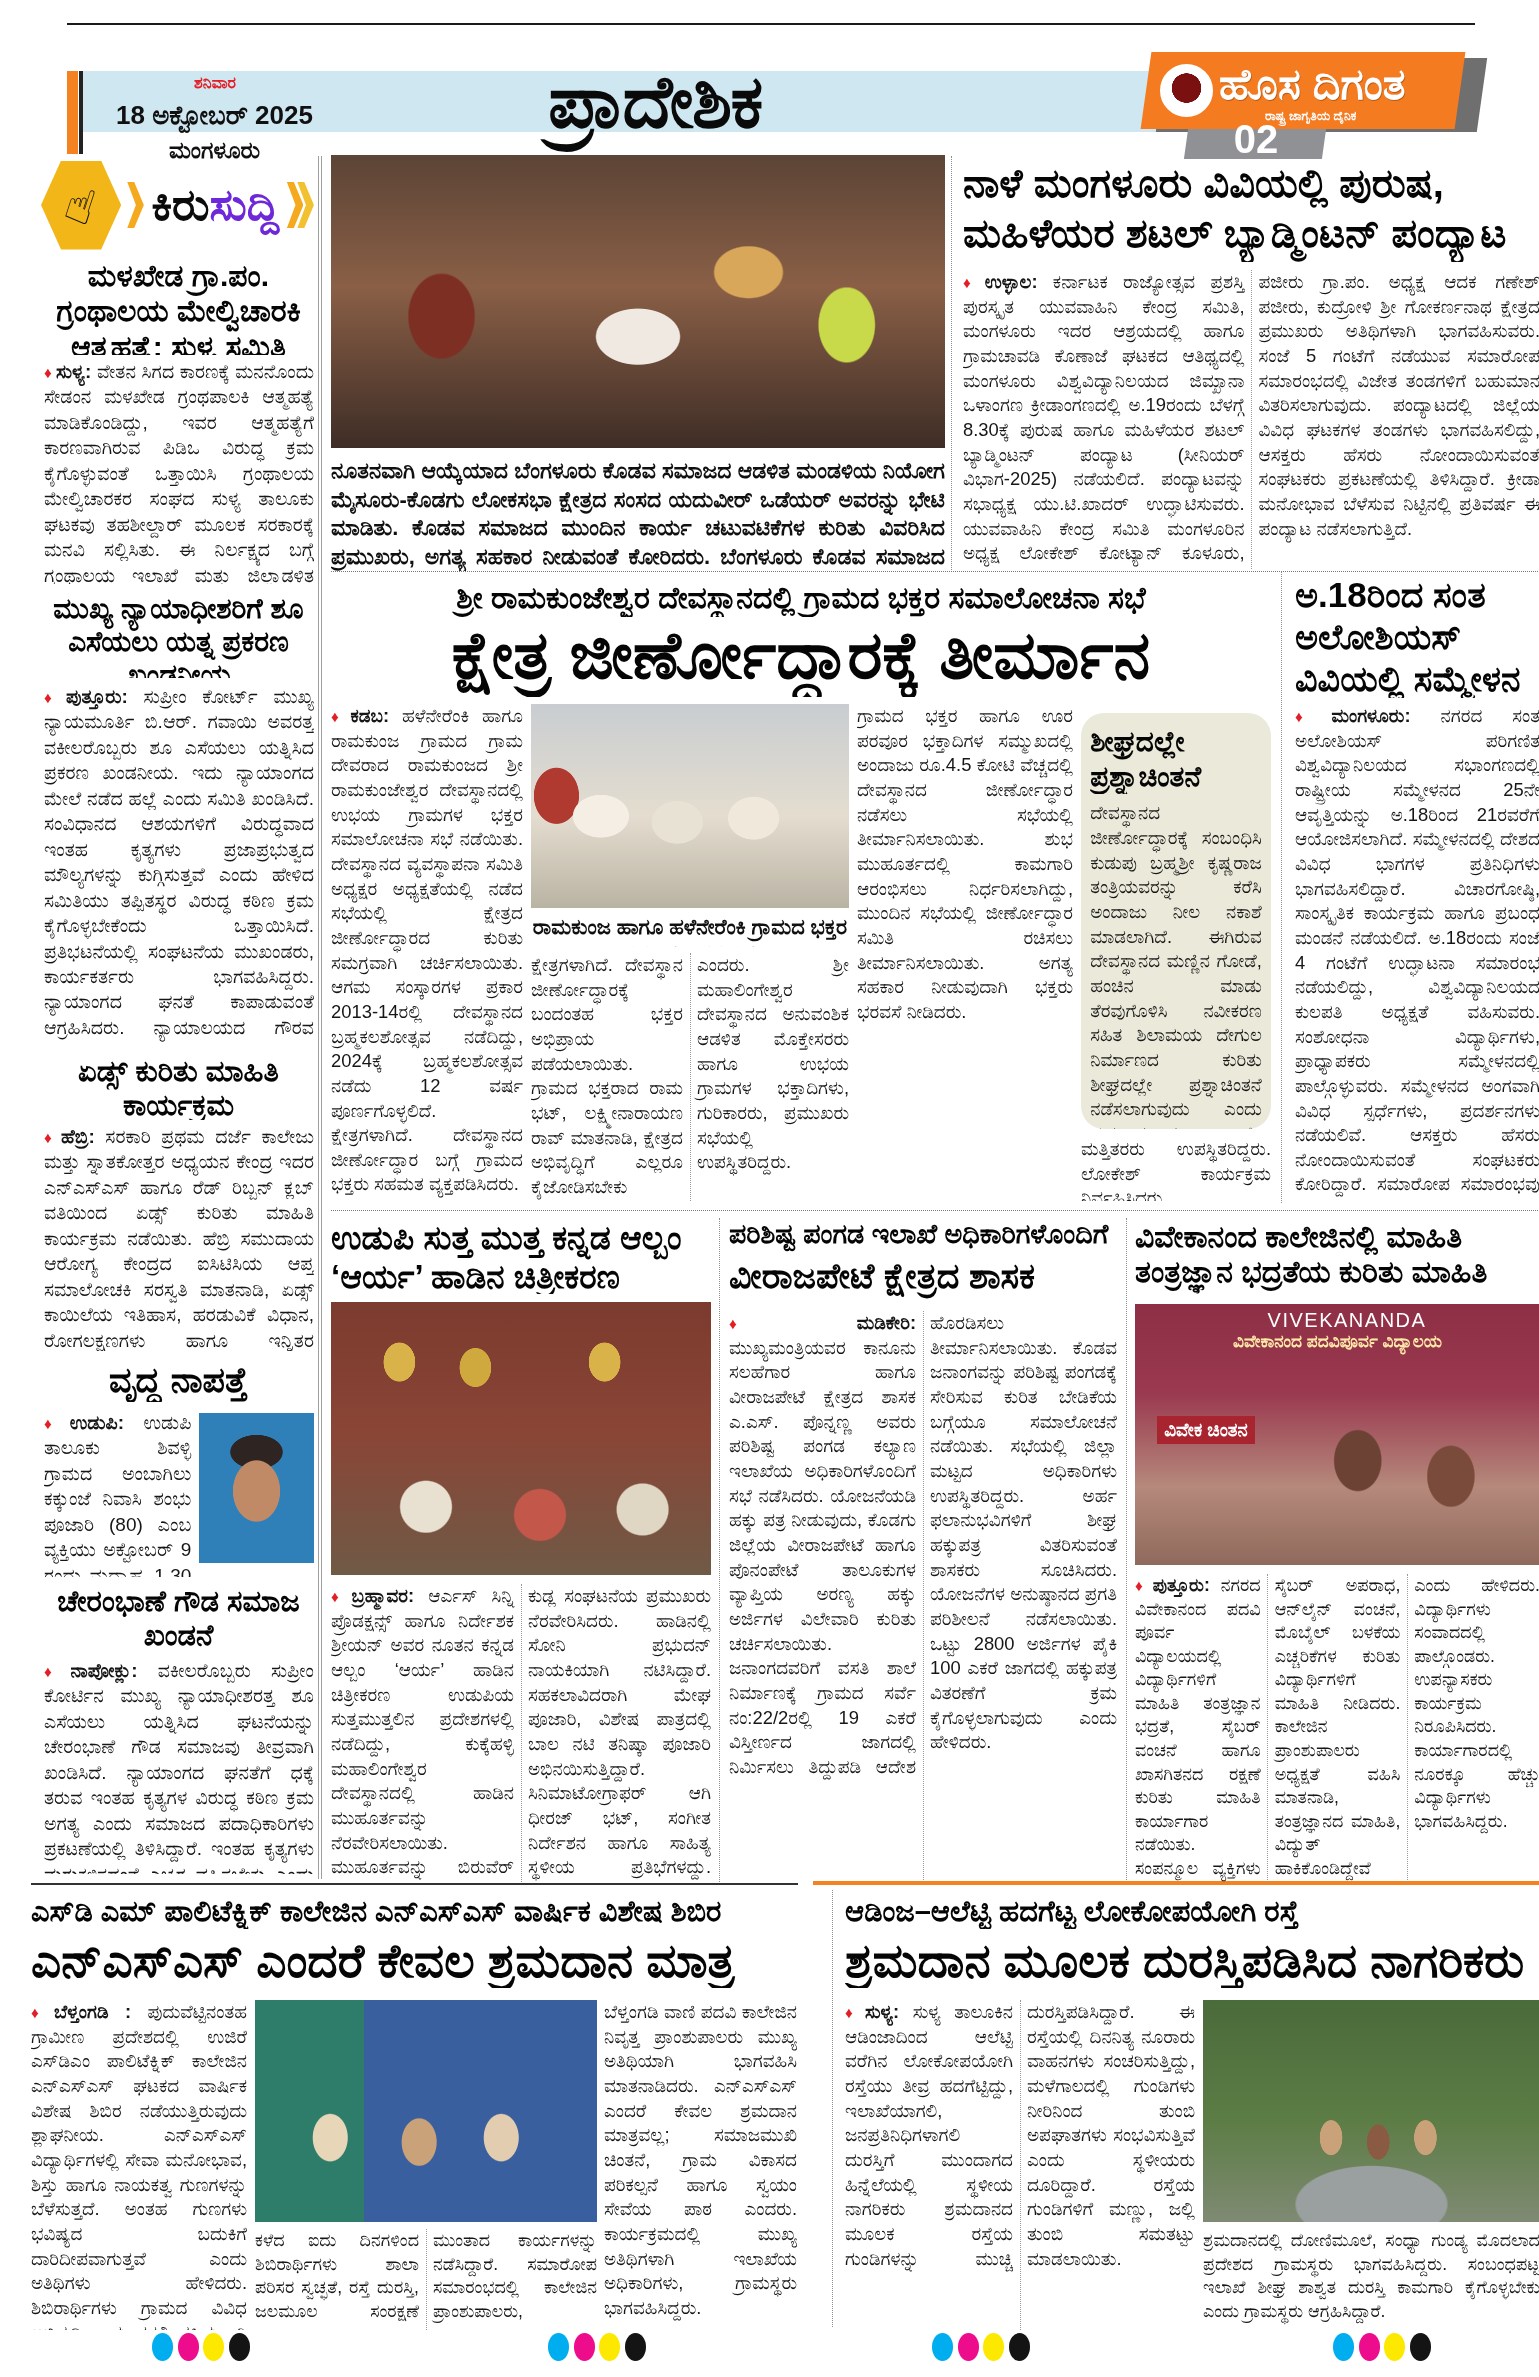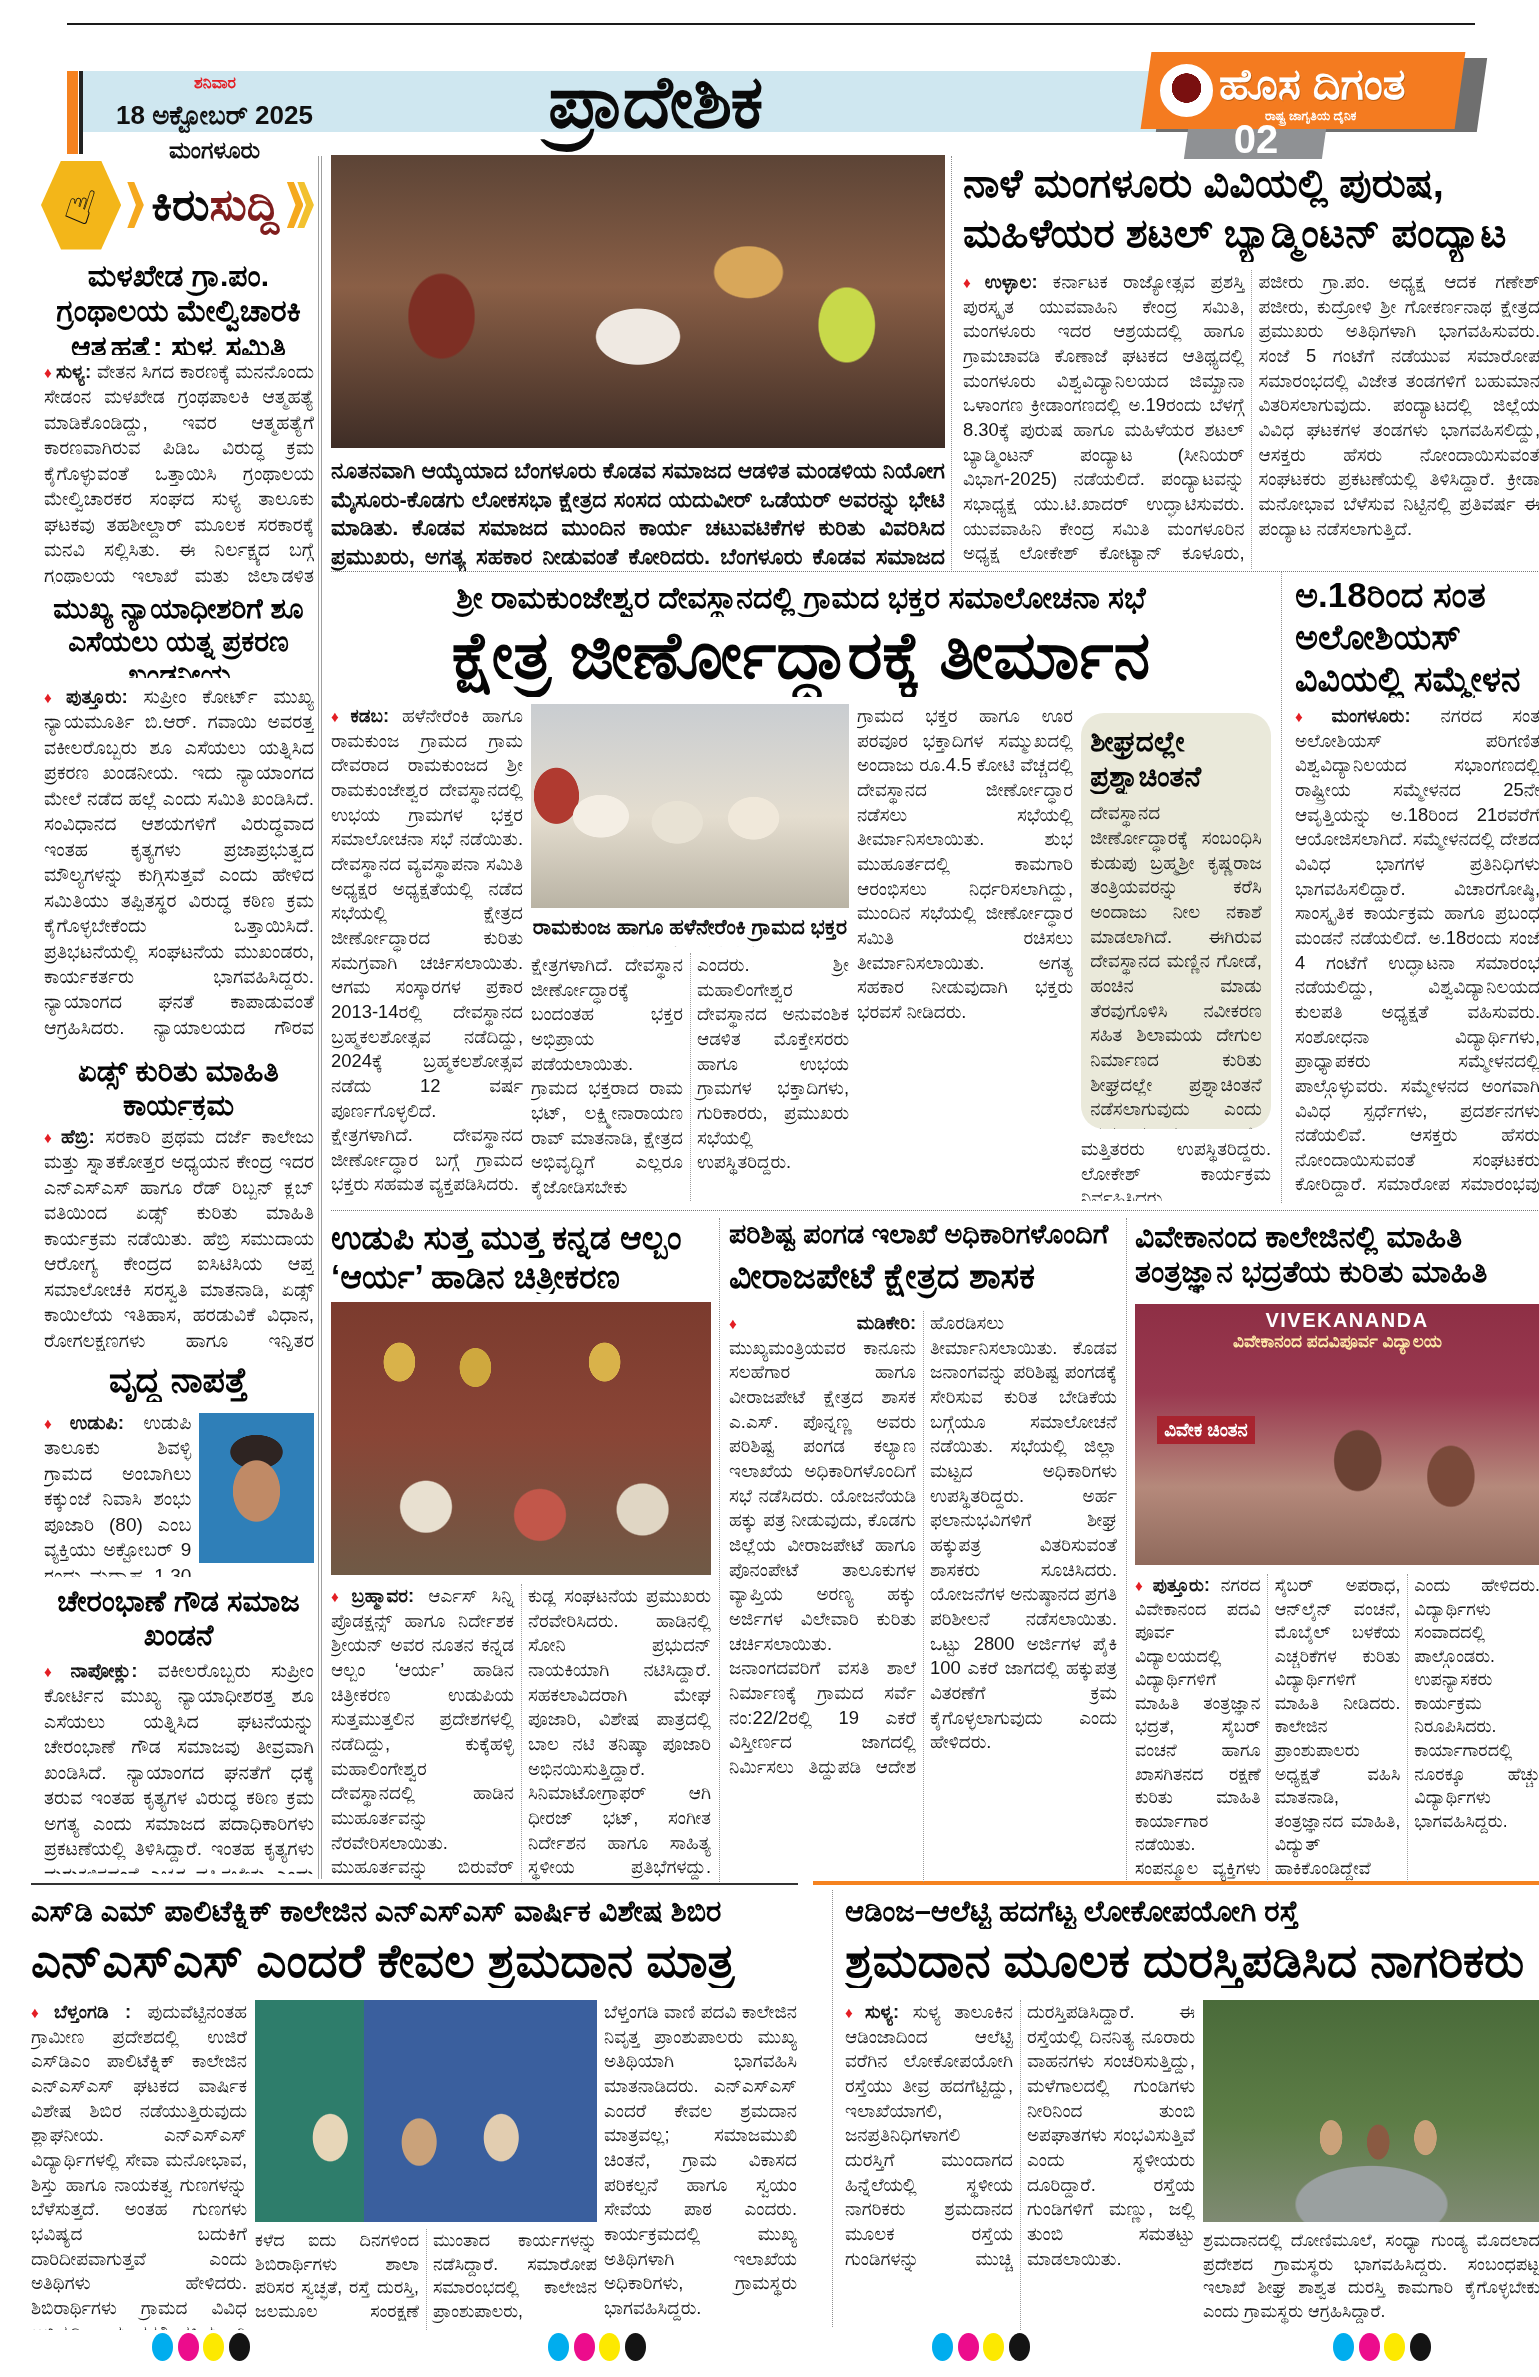--- a/index.html
+++ b/index.html
@@ -56,21 +56,21 @@
 <div class="abs" style="left:31px;top:1883px;width:767px;height:1.5px;background:#333;"></div>
 <div class="abs" style="left:813px;top:1881px;width:727px;height:3.8px;background:#f58220;"></div>
 <div class="abs vrule-dot" style="left:832px;top:1890px;height:437px;"></div>
 
 <div class="abs" style="left:41px;top:158px;width:276px;height:94px;display:flex;align-items:center;">
   <div style="width:89px;height:89px;background:#f3b619;clip-path:polygon(25% 0,75% 0,100% 50%,75% 100%,25% 100%,0 50%);display:flex;align-items:center;justify-content:center;">
     <span style="font-size:48px;color:#111;transform:rotate(18deg);">☝</span>
   </div>
   <span class="chev" style="background:#f5a91e;margin-left:6.1px;"></span>
   <span style="font-size:44px;font-weight:800;color:#0b0b0b;margin-left:4.6px;">ಕಿರು</span>
-  <span style="font-size:44px;font-weight:800;color:#7f1d1d;">ಸುದ್ದಿ</span>
+  <span style="font-size:44px;font-weight:800;color:#6d28d9;">ಸುದ್ದಿ</span>
   <span class="chev" style="background:#f5a91e;margin-left:7.7px;"></span>
   <span class="chev" style="background:#f2c12f;margin-left:-9.2px;"></span>
 </div>
 
 <div class="abs hl ctr" style="left:43px;top:258px;width:271px;height:97px;font-size:30px;">ಮಳಖೇಡ ಗ್ರಾ.ಪಂ. ಗ್ರಂಥಾಲಯ ಮೇಲ್ವಿಚಾರಕಿ ಆತ್ಮಹತ್ಯೆ: ಸುಳ್ಯ ಸಮಿತಿ ಖಂಡನೆ</div>
 <div class="abs jt" style="left:44px;top:359px;width:270px;height:225px;">
   <span class="bullet">♦</span><span class="dl">ಸುಳ್ಯ:</span>
   <span>ವೇತನ ಸಿಗದ ಕಾರಣಕ್ಕೆ ಮನನೊಂದು ಸೇಡಂನ ಮಳಖೇಡ ಗ್ರಂಥಪಾಲಕಿ ಆತ್ಮಹತ್ಯೆ ಮಾಡಿಕೊಂಡಿದ್ದು, ಇವರ ಆತ್ಮಹತ್ಯೆಗೆ ಕಾರಣವಾಗಿರುವ ಪಿಡಿಒ ವಿರುದ್ಧ ಕ್ರಮ ಕೈಗೊಳ್ಳುವಂತೆ ಒತ್ತಾಯಿಸಿ ಗ್ರಂಥಾಲಯ ಮೇಲ್ವಿಚಾರಕರ ಸಂಘದ ಸುಳ್ಯ ತಾಲೂಕು ಘಟಕವು ತಹಶೀಲ್ದಾರ್ ಮೂಲಕ ಸರಕಾರಕ್ಕೆ ಮನವಿ ಸಲ್ಲಿಸಿತು. ಈ ನಿರ್ಲಕ್ಷ್ಯದ ಬಗ್ಗೆ ಗ್ರಂಥಾಲಯ ಇಲಾಖೆ ಮತ್ತು ಜಿಲ್ಲಾಡಳಿತ ಸೂಕ್ತ ಕ್ರಮ ಕೈಗೊಳ್ಳಬೇಕು ಹಾಗೂ ಮೃತರ ಕುಟುಂಬಕ್ಕೆ ಪರಿಹಾರ ನೀಡಬೇಕು ಎಂದು ಸಮಿತಿ ಆಗ್ರಹಿಸಿದೆ.</span>
 </div>
 
@@ -170,21 +170,21 @@
 <div class="abs jt cols2" style="left:729px;top:1311px;width:388px;height:571px;font-size:18.4px;">
   <span class="bullet">♦</span><span class="dl">ಮಡಿಕೇರಿ:</span>
   <span>ಮುಖ್ಯಮಂತ್ರಿಯವರ ಕಾನೂನು ಸಲಹೆಗಾರ ಹಾಗೂ ವೀರಾಜಪೇಟೆ ಕ್ಷೇತ್ರದ ಶಾಸಕ ಎ.ಎಸ್. ಪೊನ್ನಣ್ಣ ಅವರು ಪರಿಶಿಷ್ಟ ಪಂಗಡ ಕಲ್ಯಾಣ ಇಲಾಖೆಯ ಅಧಿಕಾರಿಗಳೊಂದಿಗೆ ಸಭೆ ನಡೆಸಿದರು. ಯೋಜನೆಯಡಿ ಹಕ್ಕು ಪತ್ರ ನೀಡುವುದು, ಕೊಡಗು ಜಿಲ್ಲೆಯ ವೀರಾಜಪೇಟೆ ಹಾಗೂ ಪೊನಂಪೇಟೆ ತಾಲೂಕುಗಳ ವ್ಯಾಪ್ತಿಯ ಅರಣ್ಯ ಹಕ್ಕು ಅರ್ಜಿಗಳ ವಿಲೇವಾರಿ ಕುರಿತು ಚರ್ಚಿಸಲಾಯಿತು. ಜನಾಂಗದವರಿಗೆ ವಸತಿ ಶಾಲೆ ನಿರ್ಮಾಣಕ್ಕೆ ಗ್ರಾಮದ ಸರ್ವೆ ನಂ:22/2ರಲ್ಲಿ 19 ಎಕರೆ ವಿಸ್ತೀರ್ಣದ ಜಾಗದಲ್ಲಿ ನಿರ್ಮಿಸಲು ತಿದ್ದುಪಡಿ ಆದೇಶ ಹೊರಡಿಸಲು ತೀರ್ಮಾನಿಸಲಾಯಿತು. ಕೊಡವ ಜನಾಂಗವನ್ನು ಪರಿಶಿಷ್ಟ ಪಂಗಡಕ್ಕೆ ಸೇರಿಸುವ ಕುರಿತ ಬೇಡಿಕೆಯ ಬಗ್ಗೆಯೂ ಸಮಾಲೋಚನೆ ನಡೆಯಿತು. ಸಭೆಯಲ್ಲಿ ಜಿಲ್ಲಾ ಮಟ್ಟದ ಅಧಿಕಾರಿಗಳು ಉಪಸ್ಥಿತರಿದ್ದರು. ಅರ್ಹ ಫಲಾನುಭವಿಗಳಿಗೆ ಶೀಘ್ರ ಹಕ್ಕುಪತ್ರ ವಿತರಿಸುವಂತೆ ಶಾಸಕರು ಸೂಚಿಸಿದರು. ಯೋಜನೆಗಳ ಅನುಷ್ಠಾನದ ಪ್ರಗತಿ ಪರಿಶೀಲನೆ ನಡೆಸಲಾಯಿತು. ಒಟ್ಟು 2800 ಅರ್ಜಿಗಳ ಪೈಕಿ 100 ಎಕರೆ ಜಾಗದಲ್ಲಿ ಹಕ್ಕುಪತ್ರ ವಿತರಣೆಗೆ ಕ್ರಮ ಕೈಗೊಳ್ಳಲಾಗುವುದು ಎಂದು ಹೇಳಿದರು.</span>
 </div>
 
 <div class="abs hl" style="left:1135px;top:1219px;width:405px;height:77px;font-size:30px;">ವಿವೇಕಾನಂದ ಕಾಲೇಜಿನಲ್ಲಿ ಮಾಹಿತಿ ತಂತ್ರಜ್ಞಾನ ಭದ್ರತೆಯ ಕುರಿತು ಮಾಹಿತಿ ಕಾರ್ಯಾಗಾರ</div>
 <div class="abs photo" style="left:1135px;top:1304px;width:405px;height:261px;background:
      radial-gradient(ellipse 42px 54px at 55% 60%, #6b4234 0 55%, transparent 58%),
      radial-gradient(ellipse 42px 54px at 78% 66%, #7a4a3a 0 55%, transparent 58%),
      linear-gradient(180deg,#8e2f45 0%,#9a3950 34%,#b5897b 70%,#8f6a5c 100%);">
-  <div style="color:#fff;font-weight:700;font-size:20px;text-align:center;margin-top:4.6px;letter-spacing:1.5px;padding-left:19px;">VIVEKANANDA</div>
+  <div style="color:#fff;font-weight:400;font-size:20px;text-align:center;margin-top:4.6px;letter-spacing:1.5px;padding-left:19px;">VIVEKANANDA</div>
   <div style="color:#ffe9a8;font-weight:700;font-size:17px;text-align:center;">ವಿವೇಕಾನಂದ ಪದವಿಪೂರ್ವ ವಿದ್ಯಾಲಯ</div>
   <div style="color:#fff;background:#a8242f;display:inline-block;font-weight:800;font-size:18.4px;margin:64px 0 0 21.5px;padding:3.1px 7.7px;">ವಿವೇಕ ಚಿಂತನ</div>
 </div>
 <div class="abs jt cols3" style="left:1135px;top:1574px;width:405px;height:308px;font-size:17.6px;">
   <span class="bullet">♦</span><span class="dl">ಪುತ್ತೂರು:</span>
   <span>ನಗರದ ವಿವೇಕಾನಂದ ಪದವಿ ಪೂರ್ವ ವಿದ್ಯಾಲಯದಲ್ಲಿ ವಿದ್ಯಾರ್ಥಿಗಳಿಗೆ ಮಾಹಿತಿ ತಂತ್ರಜ್ಞಾನ ಭದ್ರತೆ, ಸೈಬರ್ ವಂಚನೆ ಹಾಗೂ ಖಾಸಗಿತನದ ರಕ್ಷಣೆ ಕುರಿತು ಮಾಹಿತಿ ಕಾರ್ಯಾಗಾರ ನಡೆಯಿತು. ಸಂಪನ್ಮೂಲ ವ್ಯಕ್ತಿಗಳು ಸೈಬರ್ ಅಪರಾಧ, ಆನ್‌ಲೈನ್ ವಂಚನೆ, ಮೊಬೈಲ್ ಬಳಕೆಯ ಎಚ್ಚರಿಕೆಗಳ ಕುರಿತು ವಿದ್ಯಾರ್ಥಿಗಳಿಗೆ ಮಾಹಿತಿ ನೀಡಿದರು. ಕಾಲೇಜಿನ ಪ್ರಾಂಶುಪಾಲರು ಅಧ್ಯಕ್ಷತೆ ವಹಿಸಿ ಮಾತನಾಡಿ, ತಂತ್ರಜ್ಞಾನದ ಮಾಹಿತಿ, ವಿದ್ಯುತ್ ಹಾಕಿಕೊಂಡಿದ್ದೇವೆ ಎಂದು ಹೇಳಿದರು. ವಿದ್ಯಾರ್ಥಿಗಳು ಸಂವಾದದಲ್ಲಿ ಪಾಲ್ಗೊಂಡರು. ಉಪನ್ಯಾಸಕರು ಕಾರ್ಯಕ್ರಮ ನಿರೂಪಿಸಿದರು. ಕಾರ್ಯಾಗಾರದಲ್ಲಿ ನೂರಕ್ಕೂ ಹೆಚ್ಚು ವಿದ್ಯಾರ್ಥಿಗಳು ಭಾಗವಹಿಸಿದ್ದರು.</span>
 </div>
 
 <div class="abs hl" style="left:31px;top:1894px;width:767px;height:35px;font-size:29px;font-weight:700;">ಎಸ್‌ಡಿ ಎಮ್ ಪಾಲಿಟೆಕ್ನಿಕ್ ಕಾಲೇಜಿನ ಎನ್‌ಎಸ್‌ಎಸ್ ವಾರ್ಷಿಕ ವಿಶೇಷ ಶಿಬಿರ</div>
 <div class="abs hl" style="left:31px;top:1933px;width:767px;height:55px;font-size:47px;">ಎನ್‌ಎಸ್‌ಎಸ್ ಎಂದರೆ ಕೇವಲ ಶ್ರಮದಾನ ಮಾತ್ರ ಅಲ್ಲ</div>

